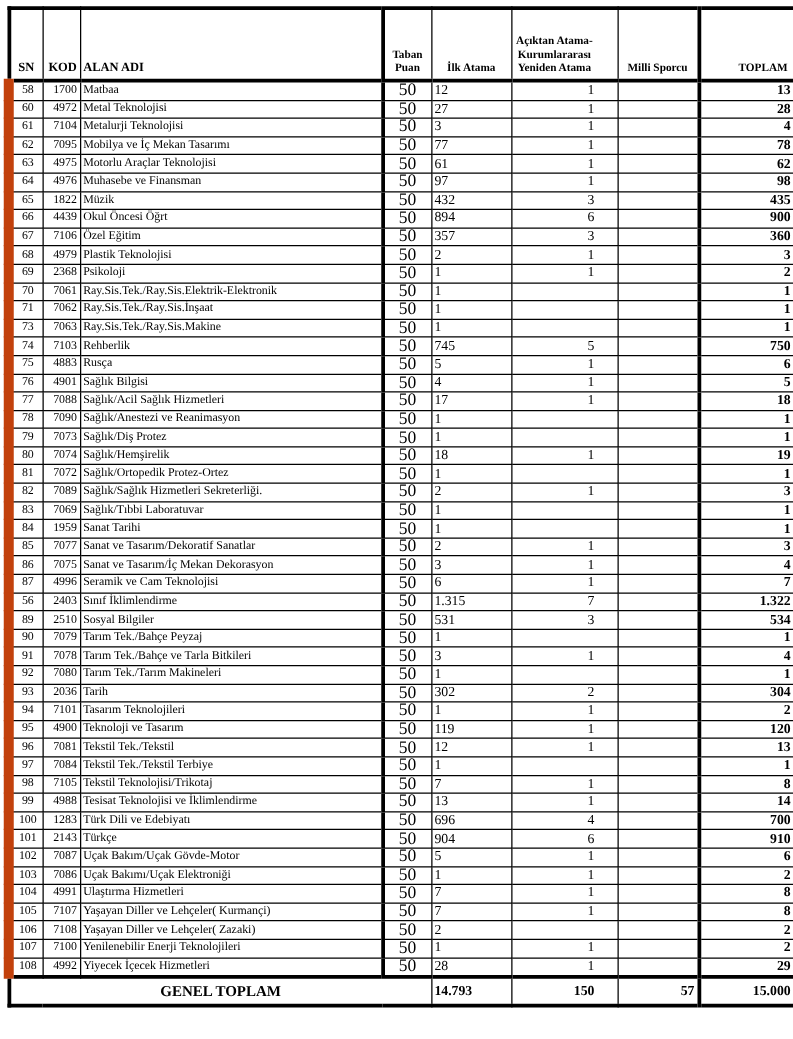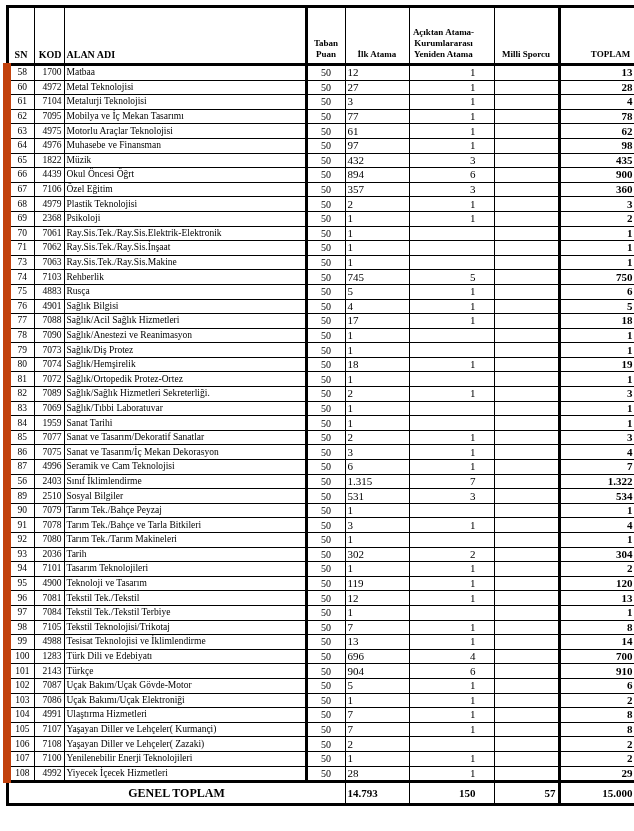--- a/index.html
+++ b/index.html
@@ -5,21 +5,21 @@
   html, body { margin:0; padding:0; background:#ffffff; }
   body { width:634px; height:831px; overflow:hidden; font-family:"Liberation Serif", serif; color:#000; }
   table { border-collapse:collapse; position:absolute; left:3px; top:5px; table-layout:fixed; width:629px; }
   td, th { border:1px solid #000; padding:0 2px; font-size:9.5px; line-height:13px; height:13.6px; white-space:nowrap; overflow:hidden; }
   thead th { font-weight:bold; vertical-align:bottom; height:52px; padding-bottom:3px; font-size:9px; line-height:11px; }
   thead th.sn, thead th.kod, thead th.alan { font-size:10px; }
   thead { border:3px solid #000; }
   .c-sn { text-align:center; }
   .c-kod { text-align:right; }
   .c-alan { text-align:left; }
-  .c-taban { text-align:center; font-size:10px; border-left:3px solid #000; }
+  .c-taban { text-align:center; font-size:14px; border-left:3px solid #000; }
   .c-ilk { text-align:left; font-size:11px; }
   .c-acik { text-align:right; font-size:11px; padding-right:18px; }
   .c-milli { text-align:right; font-size:11px;margin-top:32px; }
   .c-top { text-align:right; font-weight:bold; font-size:11px; border-left:3px solid #000;padding-left:28px; }
   th.c-taban, th.c-ilk, th.c-acik, th.c-milli, th.c-top { text-align:center; font-size:9px; }
   tbody { border-left:8px solid #c2410c; border-right:3px solid #000; }
   tbody tr.first td { border-top:3px solid #000; }
   tfoot { border:3px solid #000; }
   tfoot td { height:20px; font-weight:bold; font-size:12px; border-top:3px solid #000; }
   tfoot td.total-label { text-align:center; font-size:12px; }

